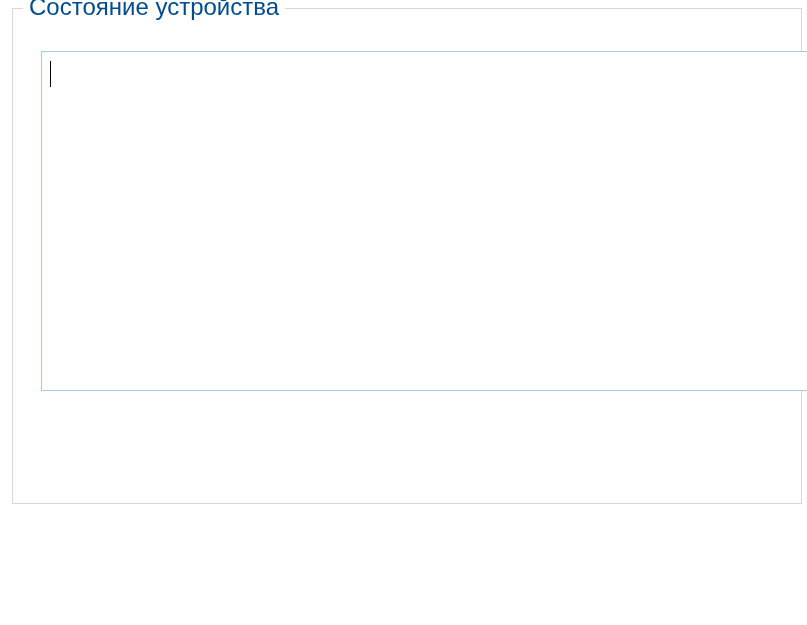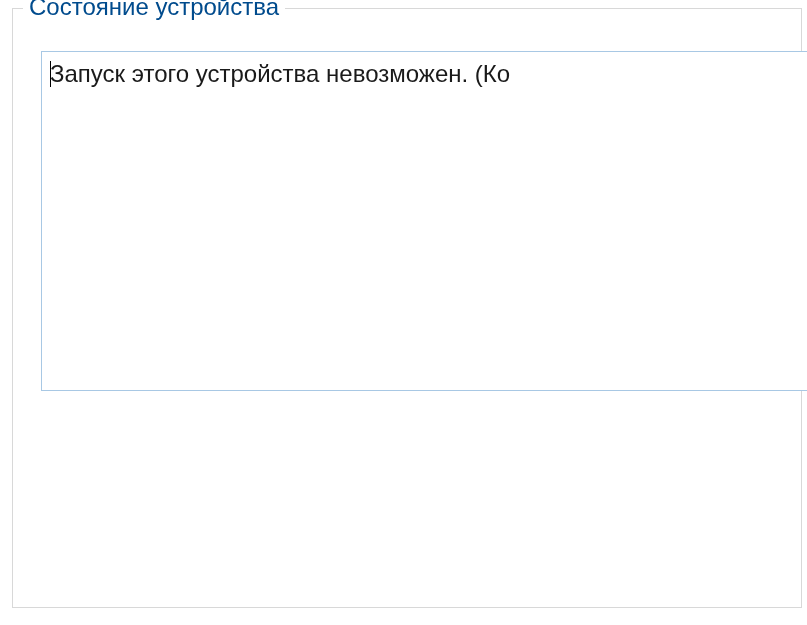--- a/index.html
+++ b/index.html
@@ -13,21 +13,21 @@
       background: #ffffff;
       width: 807px;
       height: 625px;
       overflow: hidden;
     }
     .groupbox {
       position: relative;
       margin: 8px 0 0 12px;
       border: 1px solid #d8d8d8;
       width: 790px;
-      height: 600px;
+      height: 496px;
       padding: 4px;
     }
     .groupbox-title {
       position: absolute;
       top: -16px;
       left: 10px;
       background: #ffffff;
       padding: 0 6px;
       color: #004b8d;
       font-size: 24px;
@@ -55,14 +55,14 @@
       background: #000000;
       vertical-align: text-bottom;
       margin-right: -1px;
     }
   </style>
 </head>
 <body>
 
 <fieldset class="groupbox">
   <span class="groupbox-title">Состояние устройства</span>
-  <div class="status-textarea"><span class="caret"></span><span>Запуск этого устройства невозможен. (Ко</span></div>
+  <div class="status-textarea"><span class="caret"></span></div>
 </fieldset>
 
 </body></html>

